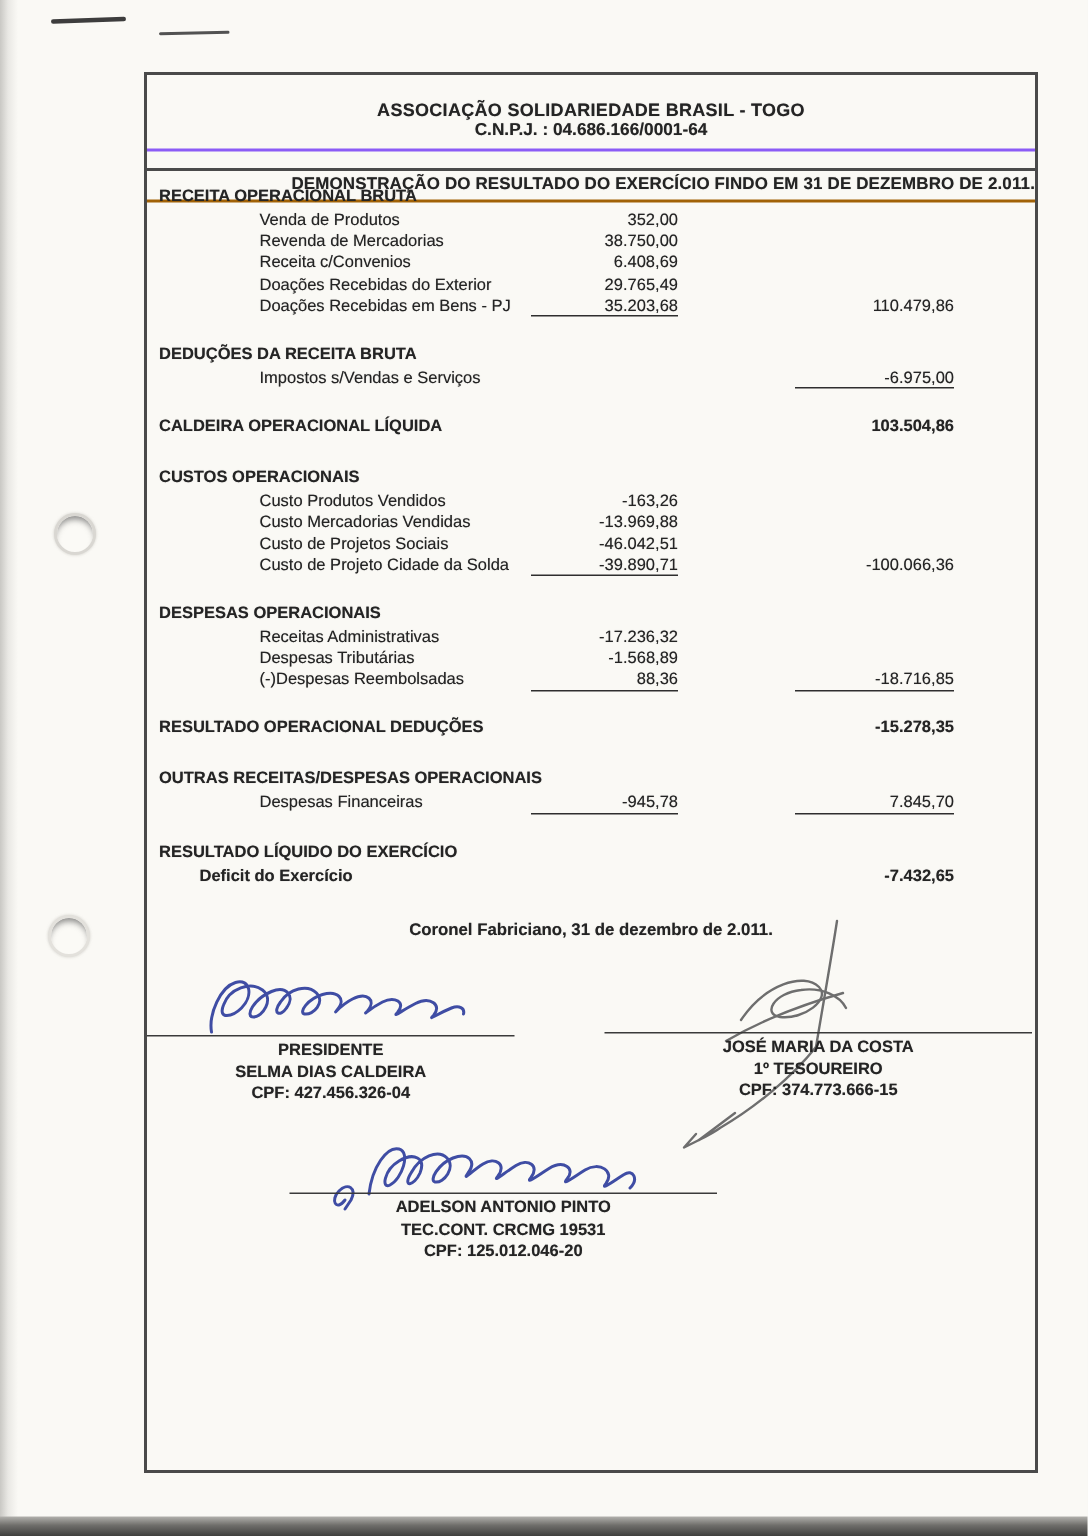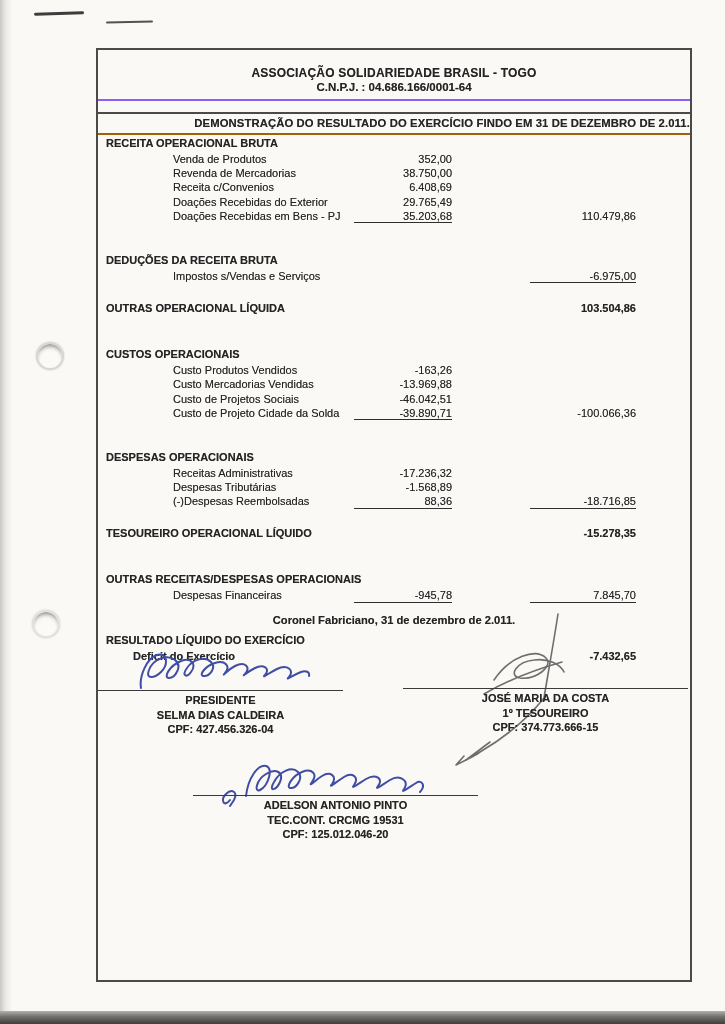--- a/index.html
+++ b/index.html
@@ -30,21 +30,21 @@
   .hdr-org{padding-top:16px;text-align:center;font-weight:bold;font-size:12px;letter-spacing:.2px;}
   .hdr-cnpj{text-align:center;font-weight:bold;font-size:11.5px;padding:1px 0 6px;
     border-bottom:2px solid #8b5cf6;}
   .hdr-strip{height:11px;border-bottom:2px solid #4a4a4a;}
   .hdr-title{height:19px;line-height:19px;text-align:right;font-weight:bold;font-size:11.3px;
     border-bottom:2px solid #a16207;letter-spacing:.1px;padding-left:32px;}
 
   .stmt{position:absolute;left:0;right:0;top:72px;font-size:11px;}
   .srow{position:relative;}
   .srow .lbl{position:absolute;white-space:nowrap;}
-  .srow.section{height:18px;margin-top:12px;}   .srow.section .lbl{top:3px;left:8px;font-weight:bold;}
+  .srow.section{height:18px;}   .srow.section .lbl{top:3px;left:8px;font-weight:bold;}
   .srow.item{height:14.2px;}    .srow.item .lbl{top:1px;left:75px;}
   .srow.gap{height:16px;}
   .srow.total{height:18px;}     .srow.total .lbl{top:3px;left:8px;font-weight:bold;}
                                 .srow.total .tot{top:3px;font-weight:bold;}
   .srow.item_bold{height:15px;} .srow.item_bold .lbl{top:1px;left:35px;font-weight:bold;}
                                 .srow.item_bold .tot{top:1px;font-weight:bold;}
   .val{position:absolute;top:1px;left:256px;width:98px;text-align:right;}
   .tot{position:absolute;top:1px;left:432px;width:106px;text-align:right;}
   .ul{border-bottom:1.4px solid #2e2e2e;padding-bottom:.5px;}
 
@@ -107,21 +107,21 @@
         <div class="srow gap"></div>
         <div class="srow section">
           <span class="lbl">DEDUÇÕES DA RECEITA BRUTA</span>
         </div>
         <div class="srow item">
           <span class="lbl">Impostos s/Vendas e Serviços</span>
           <span class="tot ul">-6.975,00</span>
         </div>
         <div class="srow gap"></div>
         <div class="srow total">
-          <span class="lbl">OUTRAS OPERACIONAL LÍQUIDA</span>
+          <span class="lbl">CALDEIRA OPERACIONAL LÍQUIDA</span>
           <span class="tot">103.504,86</span>
         </div>
         <div class="srow gap"></div>
         <div class="srow section">
           <span class="lbl">CUSTOS OPERACIONAIS</span>
         </div>
         <div class="srow item">
           <span class="lbl">Custo Produtos Vendidos</span>
           <span class="val">-163,26</span>
         </div>
@@ -150,21 +150,21 @@
           <span class="lbl">Despesas Tributárias</span>
           <span class="val">-1.568,89</span>
         </div>
         <div class="srow item">
           <span class="lbl">(-)Despesas Reembolsadas</span>
           <span class="val ul">88,36</span>
           <span class="tot ul">-18.716,85</span>
         </div>
         <div class="srow gap"></div>
         <div class="srow total">
-          <span class="lbl">TESOUREIRO OPERACIONAL LÍQUIDO</span>
+          <span class="lbl">RESULTADO OPERACIONAL DEDUÇÕES</span>
           <span class="tot">-15.278,35</span>
         </div>
         <div class="srow gap"></div>
         <div class="srow section">
           <span class="lbl">OUTRAS RECEITAS/DESPESAS OPERACIONAIS</span>
         </div>
         <div class="srow item">
           <span class="lbl">Despesas Financeiras</span>
           <span class="val ul">-945,78</span>
           <span class="tot ul">7.845,70</span>

